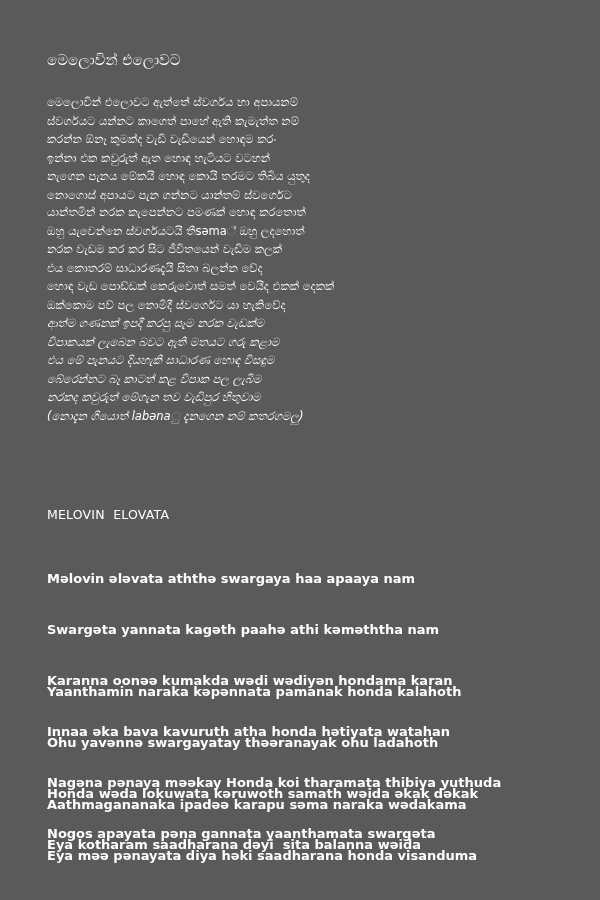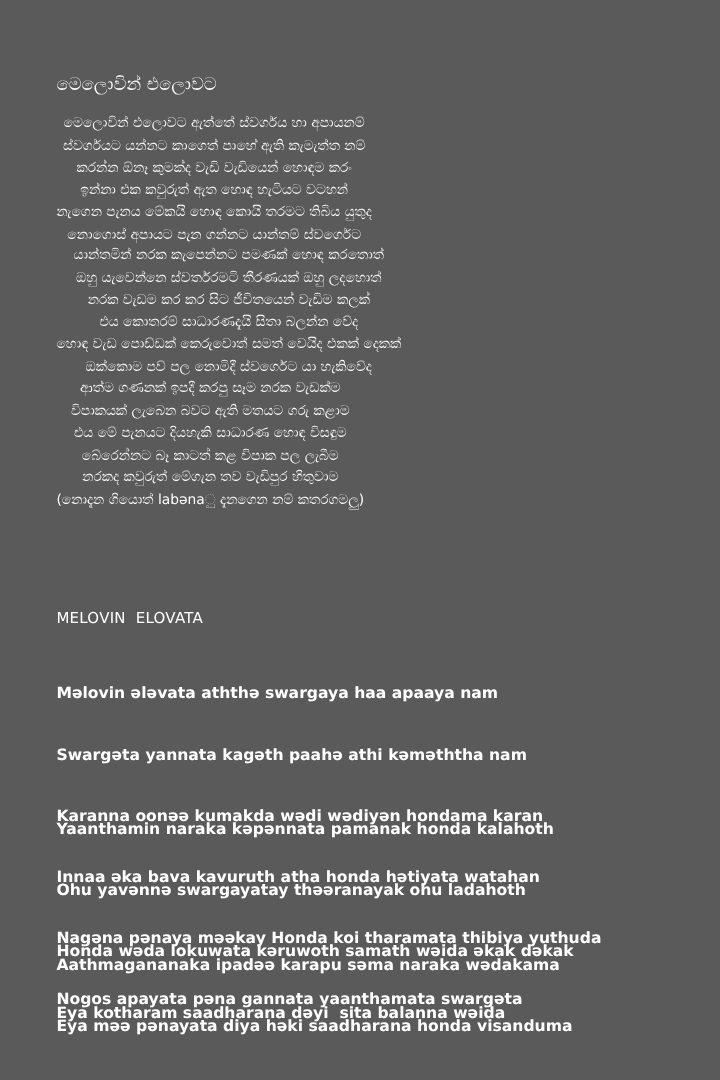--- a/index.html
+++ b/index.html
@@ -11,39 +11,38 @@
       width: 600px;
       height: 900px;
       position: relative;
       overflow: hidden;
       color: #ffffff;
       font-family: "DejaVu Sans", sans-serif;
     }
     .sinhala-title {
       position: absolute;
       left: 47px;
-      top: 60px;
+      top: 50px;
       font-size: 15px;
       line-height: 20px;
       margin: 0;
       font-weight: normal;
       white-space: nowrap;
     }
     .sinhala-block {
       position: absolute;
       left: 47px;
       font-size: 11.5px;
       line-height: 18.6px;
       white-space: nowrap;
-      text-align: center;
     }
     .sinhala-block div { height: 18.6px; }
     #sin-v1 { top: 93px; }
     #sin-v2 { top: 203px; }
-    #sin-v3 { top: 314px; }
+    #sin-v3 { top: 314px; font-style: italic; }
 
     .eng-title {
       position: absolute;
       left: 47px;
       top: 507px;
       font-size: 12.5px;
       line-height: 16px;
       margin: 0;
       font-weight: normal;
       letter-spacing: 0.2px;
@@ -71,21 +70,21 @@
   <div>මෙලොවින් එලොවට ඇත්තේ ස්වර්ගය හා අපායනම්</div>
   <div>ස්වර්ගයට යන්නට කාගෙත් පාහේ ඇති කැමැත්ත නම්</div>
   <div>කරන්න ඕනෑ කුමක්ද වැඩි වැඩියෙන් හොඳම කරං</div>
   <div>ඉන්නා එක කවුරුත් ඇත හොඳ හැටියට වටහන්</div>
   <div>නැගෙන පැනය මේකයි හොඳ කොයි තරමට තිබිය යුතුද</div>
   <div>නොගොස් අපායට පැන ගන්නට යාන්තම් ස්වර්ගෙට</div>
 </div>
 
 <div class="sinhala-block" id="sin-v2">
   <div>යාන්තමින් නරක කැපෙන්නට පමණක් හොඳ කරතොත්</div>
-  <div>ඔහු යැවෙන්නෙ ස්වර්තරමටි තීරණයක් ඔහු ලදහොත්</div>
+  <div>ඔහු යැවෙන්නෙ ස්වර්ගයටයි තීsəma් ඔහු ලදහොත්</div>
   <div>නරක වැඩම කර කර සිට ජීවිතයෙන් වැඩිම කලක්</div>
   <div>එය කොතරම් සාධාරණදැයි සිතා බලන්න වේද</div>
   <div>හොඳ වැඩ පොඩ්ඩක් කෙරුවොත් සමත් වෙයිද එකක් දෙකක්</div>
   <div>ඔක්කොම පව් පල නොමිදී ස්වර්ගෙට යා හැකිවේද</div>
 </div>
 
 <div class="sinhala-block" id="sin-v3">
   <div>ආත්ම ගණනක් ඉපදී කරපු සෑම නරක වැඩක්ම</div>
   <div>විපාකයක් ලැබෙන බවට ඇති මතයට ගරු කළාම</div>
   <div>එය මේ පැනයට දියහැකි සාධාරණ හොඳ විසඳුම</div>

